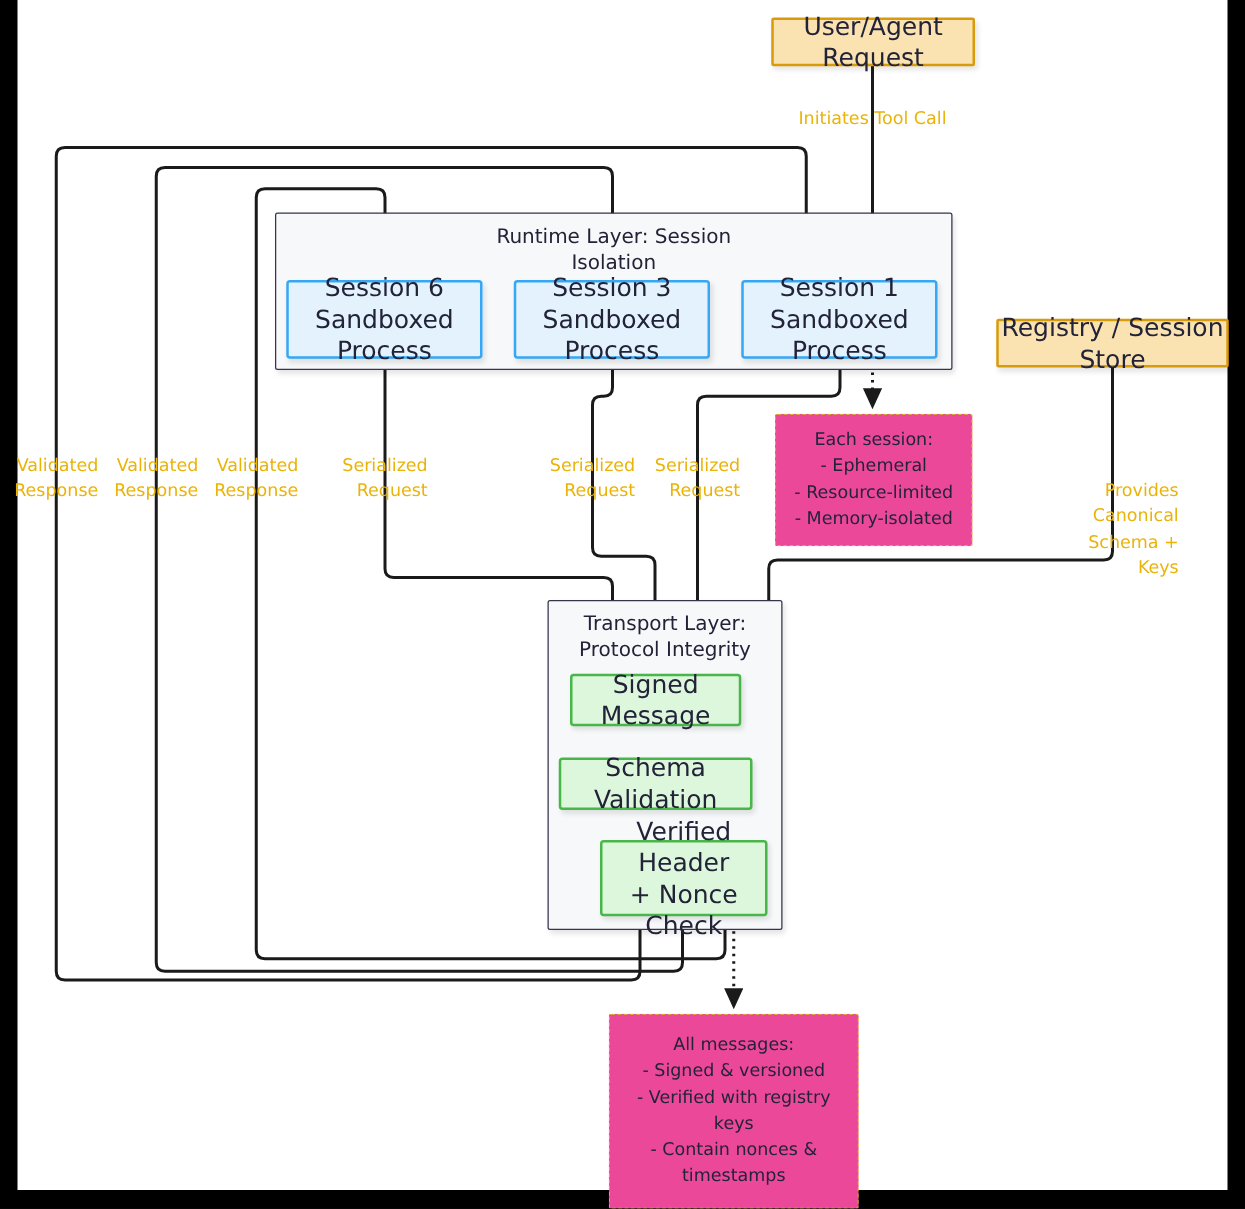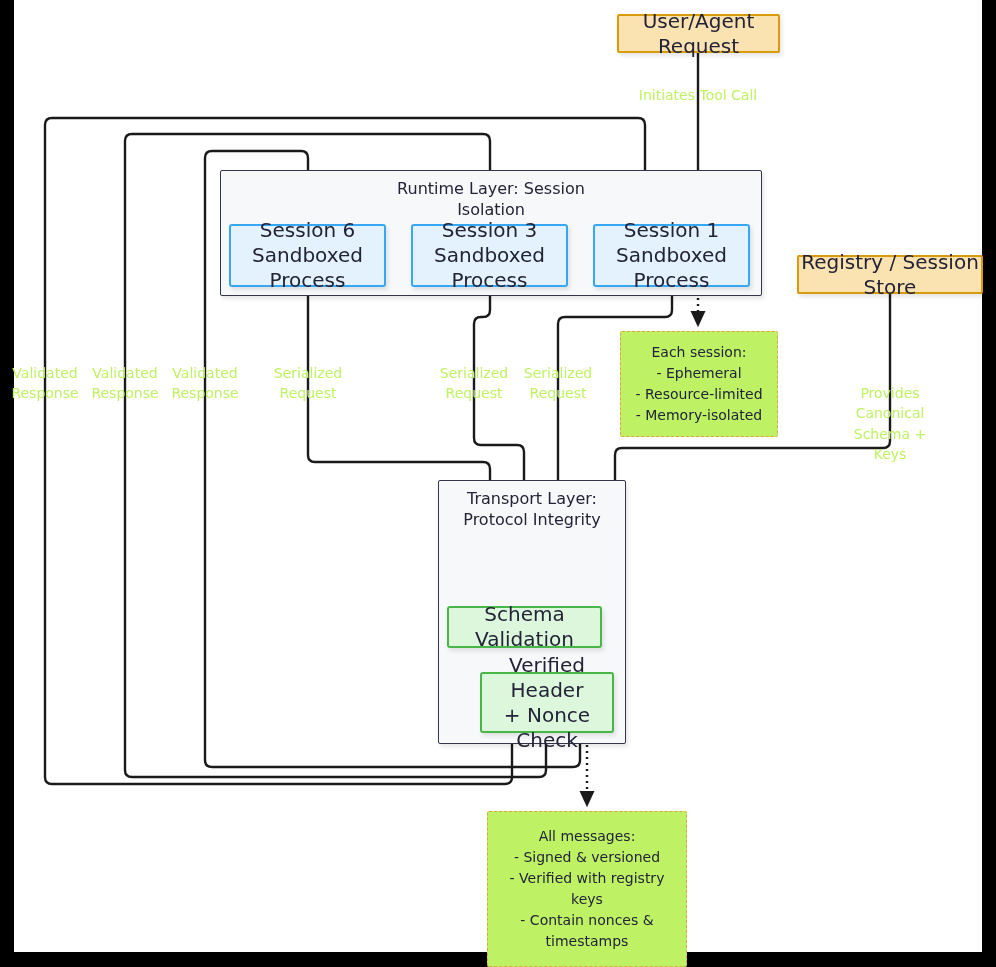--- a/index.html
+++ b/index.html
@@ -8,27 +8,27 @@
     font-family:"DejaVu Sans","Liberation Sans",sans-serif;overflow:hidden;
   }
   #canvas{position:absolute;left:14px;top:0;width:968px;height:952px;background:#ffffff;}
   svg#wires{position:absolute;left:0;top:0;width:996px;height:967px;pointer-events:none;}
   .node{position:absolute;box-sizing:border-box;display:flex;align-items:center;
         justify-content:center;text-align:center;line-height:1.25;
         color:#232338;font-size:20px;white-space:pre-line;}
   .n-orange{background:#fbe3b1;border:2px solid #d79b0b;border-radius:2px;}
   .n-blue{background:#e3f2fd;border:2px solid #36a7f5;border-radius:3px;}
   .n-green{background:#ddf7dc;border:2px solid #49b649;border-radius:3px;}
-  .n-note{background:#bef264;border:1.5px dashed #dba642;border-radius:2px;
+  .n-note{background:#ec4899;border:1.5px dashed #dba642;border-radius:2px;
           font-size:14px;line-height:1.5;align-items:center;}
   .cluster{position:absolute;box-sizing:border-box;background:#f7f8fa;
            border:1.5px solid #34344a;border-radius:2px;}
   .cluster-title{position:absolute;width:100%;text-align:center;color:#232338;
                  font-size:16px;line-height:1.3;white-space:pre-line;}
-  .elabel{position:absolute;text-align:center;color:#bef264;font-size:14px;
+  .elabel{position:absolute;text-align:right;color:#eab308;font-size:14px;
           line-height:1.45;white-space:pre-line;transform:translateX(-50%);}
   .shadow{box-shadow:2px 3px 4px rgba(0,0,0,.10);}
 </style>
 </head>
 <body>
 
 <div id="root">
   <div id="canvas"></div>
 
   <svg id="wires" viewBox="0 0 996 967">
@@ -96,20 +96,23 @@
   <div class="node n-blue shadow" style="left:411px;top:224px;width:157px;height:63px;">
     <span>Session 3
 Sandboxed Process</span>
   </div>
 
   <div class="node n-blue shadow" style="left:593px;top:224px;width:157px;height:63px;">
     <span>Session 1
 Sandboxed Process</span>
   </div>
 
+  <div class="node n-green shadow" style="left:456px;top:539px;width:137px;height:42px;">
+    <span>Signed Message</span>
+  </div>
 
   <div class="node n-green shadow" style="left:447px;top:606px;width:155px;height:42px;">
     <span>Schema Validation</span>
   </div>
 
   <div class="node n-green shadow" style="left:480px;top:672px;width:134px;height:61px;">
     <span>Verified Header
 + Nonce Check</span>
   </div>
 

